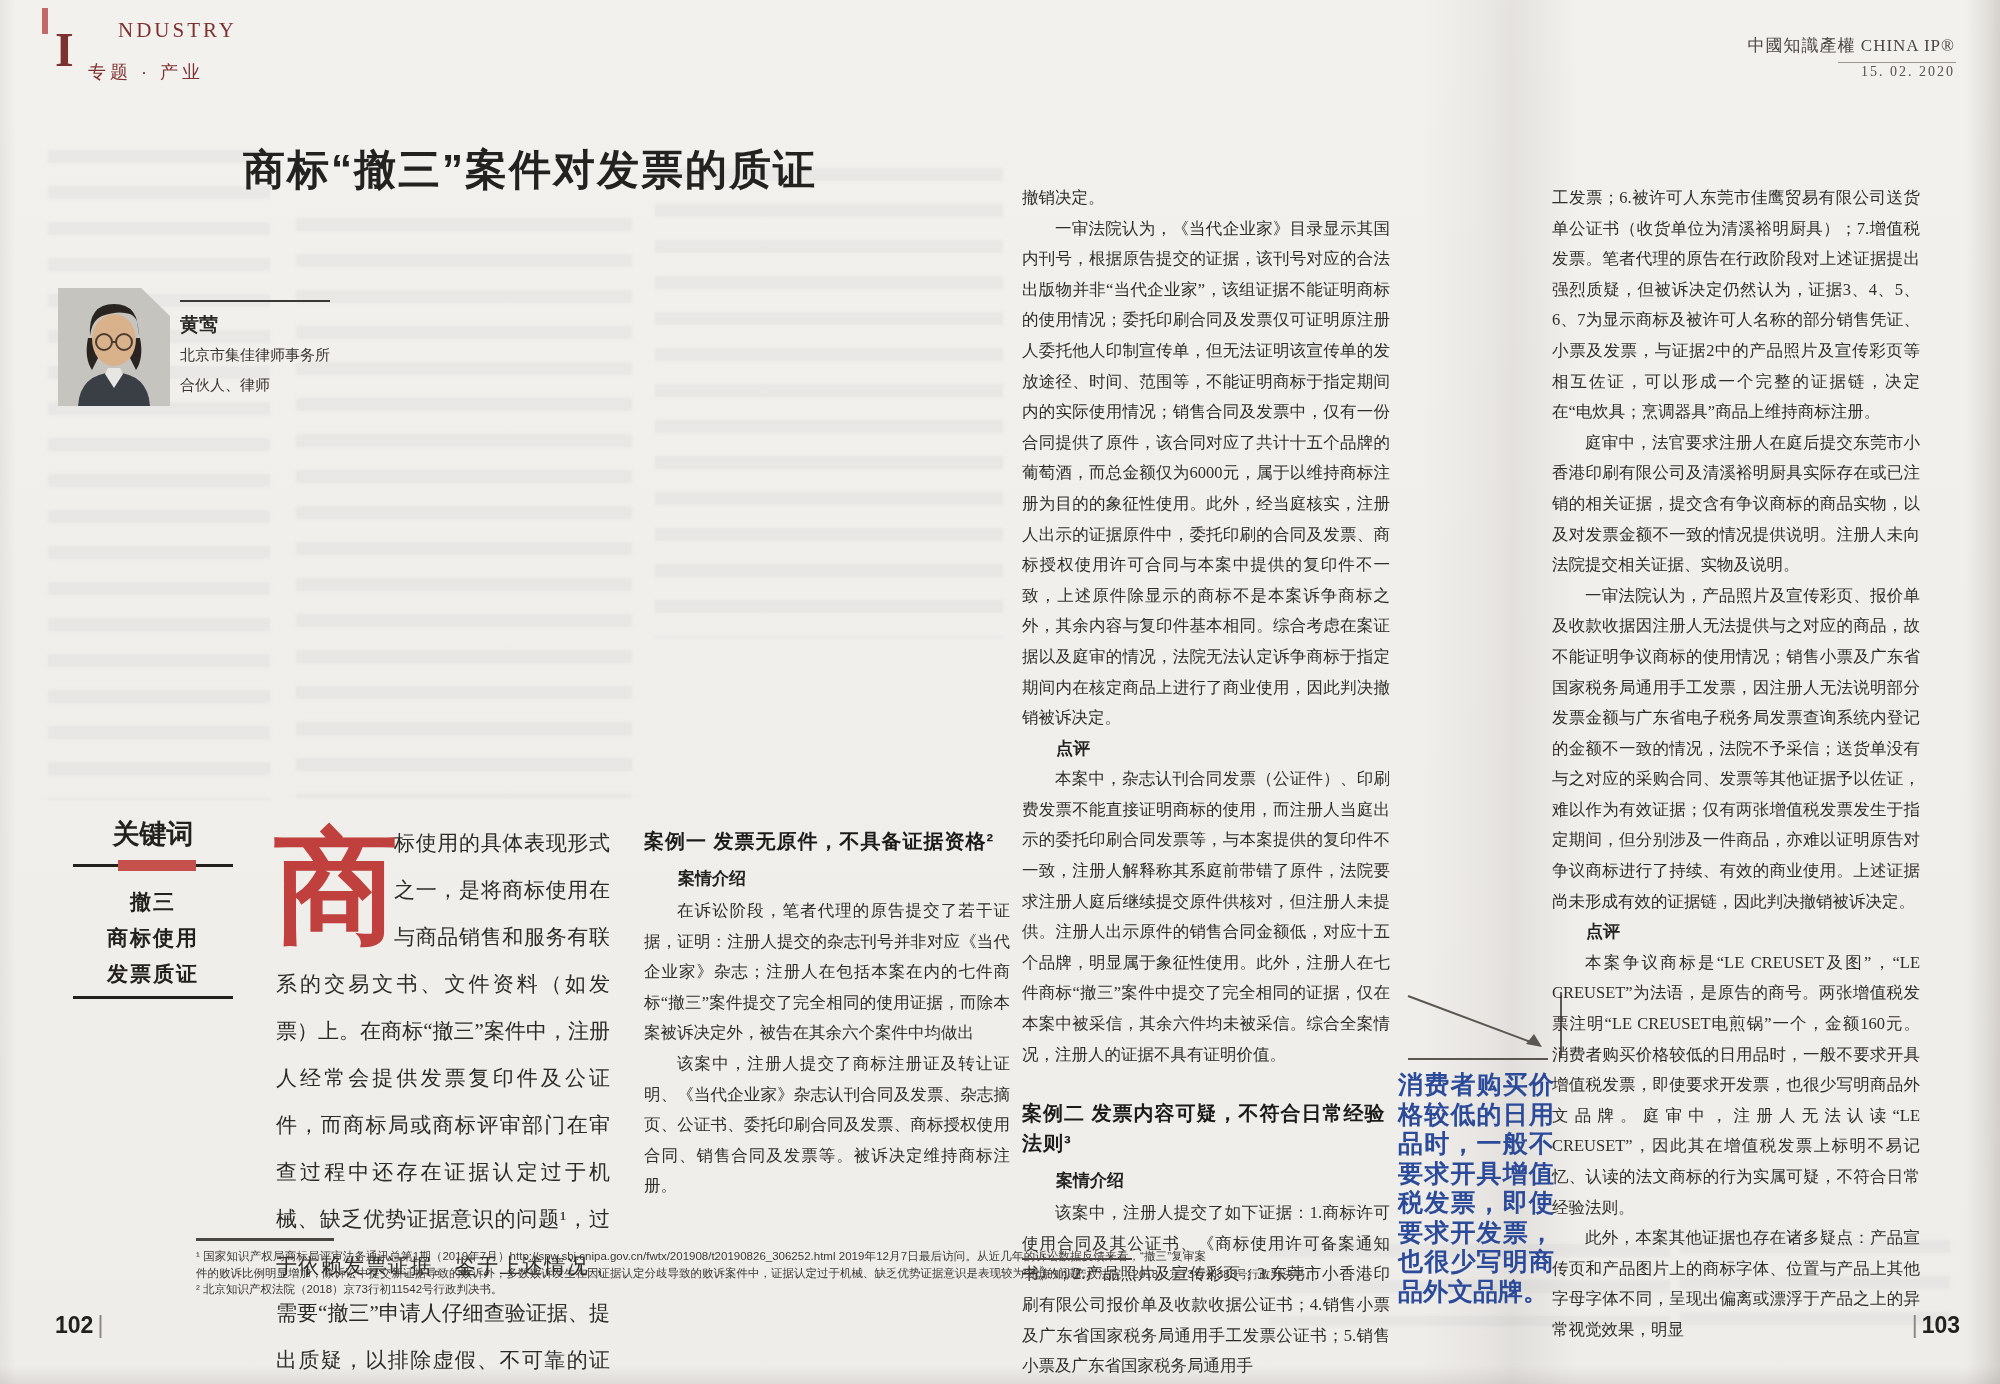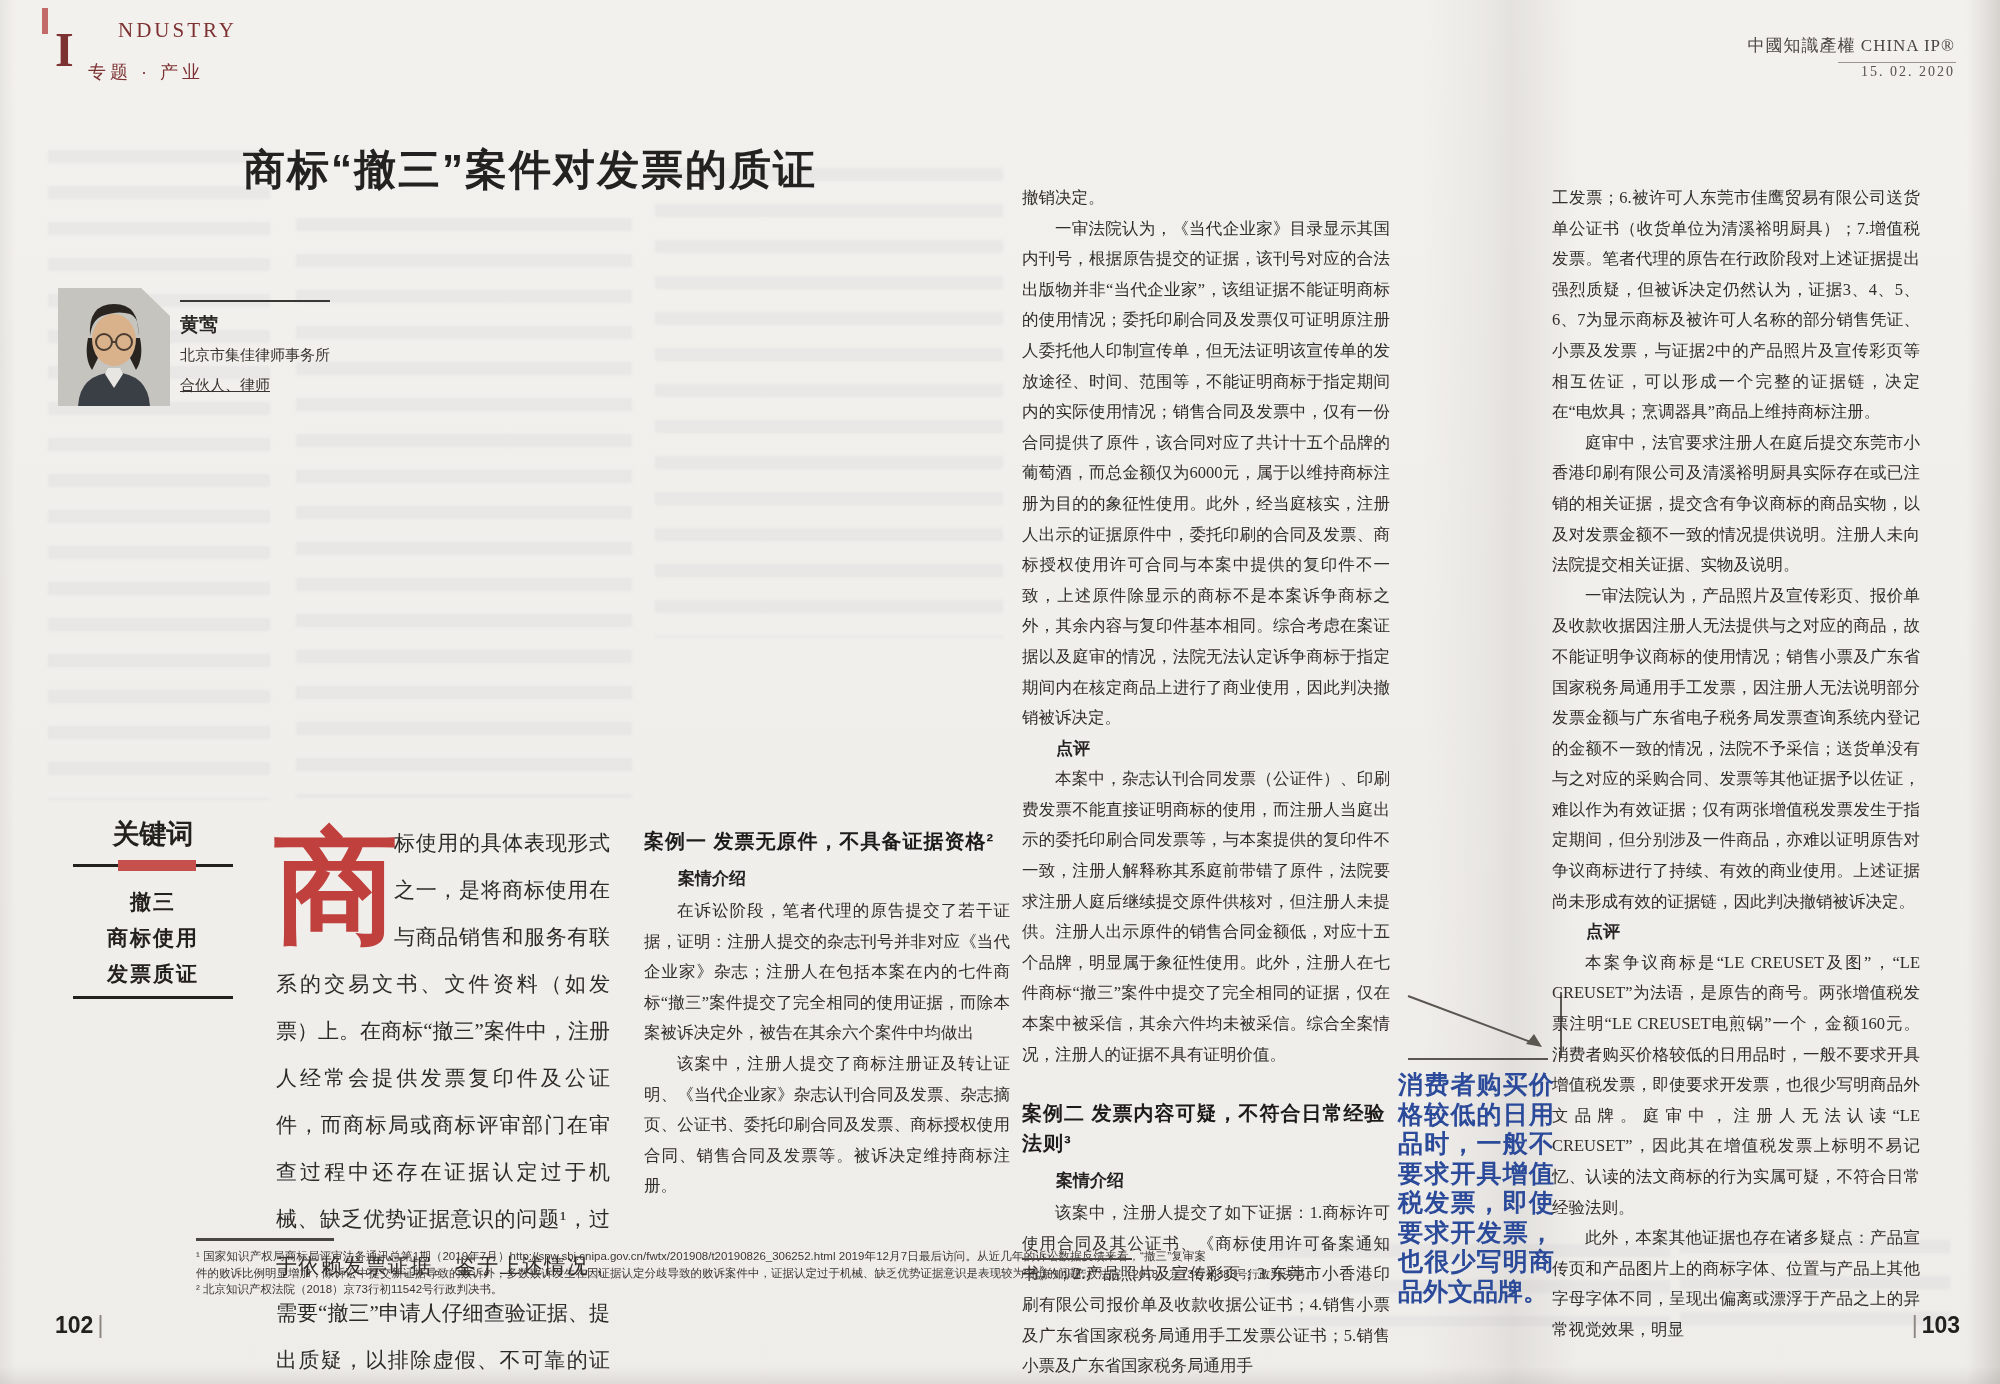--- a/index.html
+++ b/index.html
@@ -31,21 +31,21 @@
   .brand-date{left:1555px;top:64px;width:400px;text-align:right;font-size:14px;letter-spacing:2px;color:#55514c;}
   
   .title{left:55px;top:142px;width:950px;font-family:"Liberation Sans","DejaVu Sans",sans-serif;
     font-weight:bold;font-size:42px;letter-spacing:2px;color:#242220;}
   .photo{left:58px;top:288px;width:112px;height:118px;
     background:linear-gradient(135deg,#d2d0cb,#b5b3ae);
     clip-path:polygon(0 0,74% 0,100% 24%,100% 100%,0 100%);}
   .author-rule{left:180px;top:300px;width:150px;height:2px;background:#3a3835;}
   .author-name{left:180px;top:312px;font-size:19px;font-weight:bold;color:#2b2926;font-family:"Liberation Sans",sans-serif;}
   .author-org{left:180px;top:346px;font-size:15px;color:#38342f;font-family:"Liberation Sans",sans-serif;}
-  .author-role{left:180px;top:376px;font-size:15px;color:#38342f;font-family:"Liberation Sans",sans-serif;text-decoration:underline;}
+  .author-role{left:180px;top:376px;font-size:15px;color:#38342f;font-family:"Liberation Sans",sans-serif;}
   
   .kw-head{left:73px;top:816px;width:160px;text-align:center;font-size:27px;font-weight:bold;color:#23211e;}
   .kw-line1{left:73px;top:864px;width:160px;height:3px;background:#23211e;}
   .kw-redblock{left:118px;top:860px;width:78px;height:11px;background:#c5504c;}
   .kw-items{left:73px;top:884px;width:160px;text-align:center;font-size:21px;font-weight:bold;
     letter-spacing:2px;color:#23211e;line-height:36px;}
   .kw-line2{left:73px;top:996px;width:160px;height:3px;background:#23211e;}
   
   .coltext{font-size:16.5px;line-height:30.6px;text-align:justify;text-justify:inter-character;color:#302e2a;}
   .indent{text-indent:2em;}

